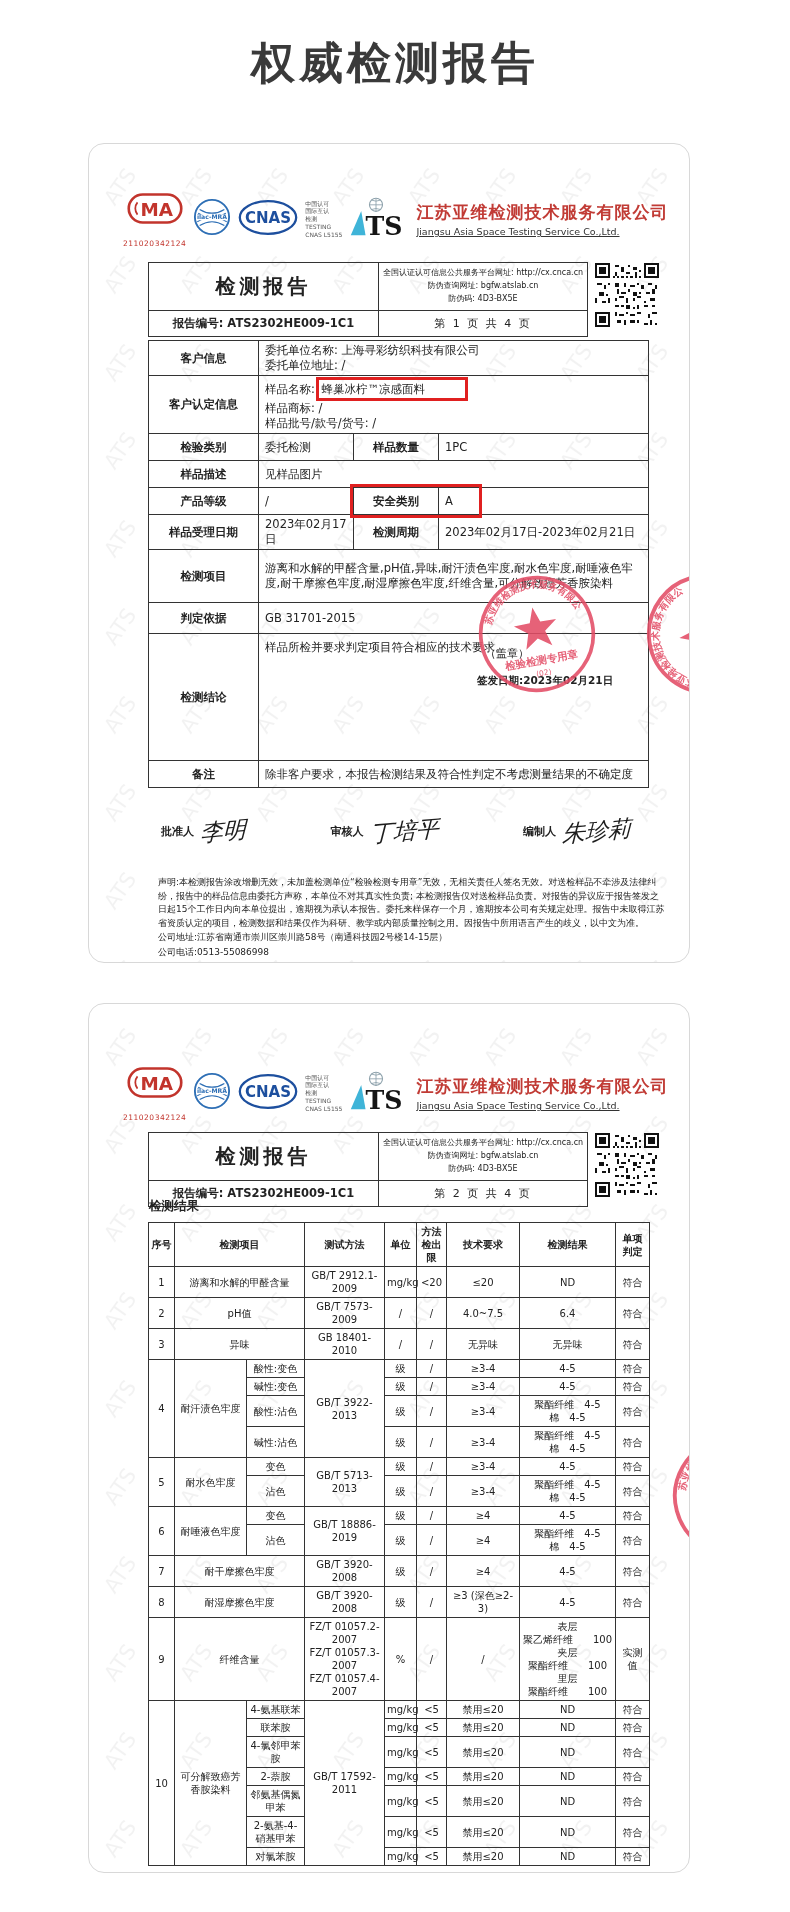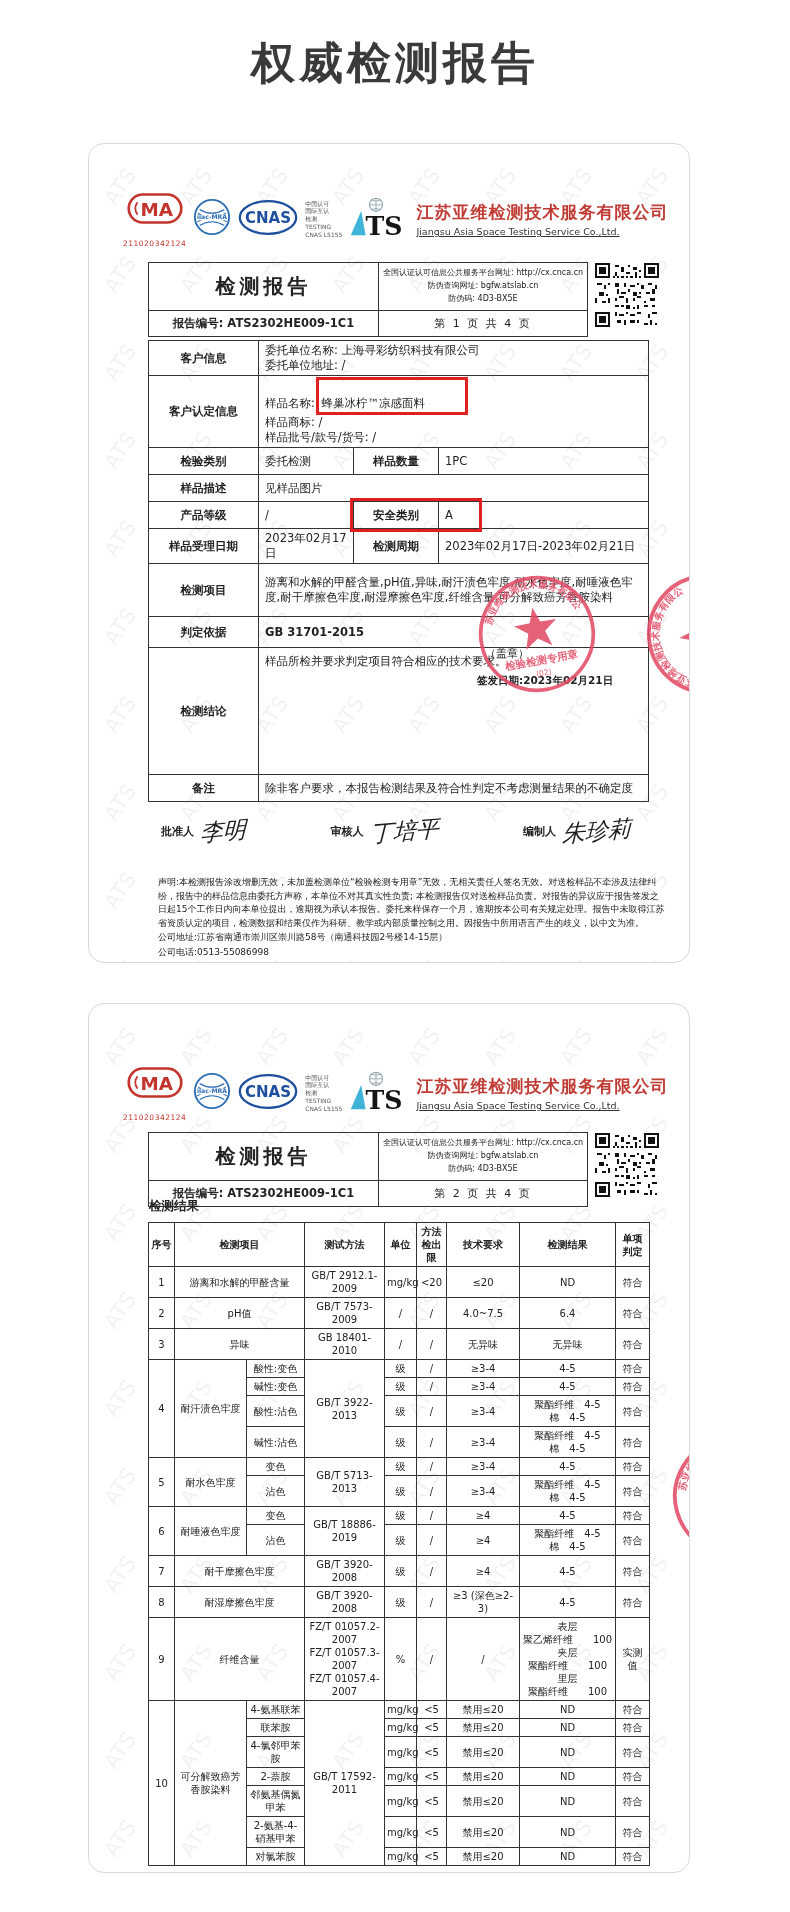--- a/index.html
+++ b/index.html
@@ -38,23 +38,23 @@
       font-size:11px;letter-spacing:2px;font-weight:400;}
   .qr{width:64px;height:64px;left:506px;}
   #card1 .qr{top:119px;} #card2 .qr{top:129px;}
 
   
   table{border-collapse:collapse;table-layout:fixed;}
   .info-table{top:196px;left:59px;width:500px;font-size:11.5px;}
   .info-table td{border:1px solid #333;padding:2px 6px;vertical-align:middle;}
   .info-table td.lbl{text-align:center;font-weight:600;padding:2px 2px;}
   .pre{white-space:pre-line;}
-  .rh30 td{height:30px;} .rh46 td{height:46px;} .rh22 td{height:22px;} .rh26 td{height:26px;font-weight:bold;}
+  .rh30 td{height:30px;} .rh46 td{height:46px;} .rh22 td{height:22px;} .rh26 td{height:26px;}
   .rh48 td{height:48px;} .row-conclusion td{height:118px;vertical-align:top;padding-top:6px;}
-  .red-ring{display:inline-block;border:3px solid #e02020;padding:16px 40px 1px 3px;margin:-1px 0 0 -3px;}
+  .red-ring{display:inline-block;border:3px solid #e02020;padding:2px 40px 1px 3px;margin:-1px 0 0 -3px;}
   td.safety-lbl{position:relative;}
   td.safety-lbl::after{content:"";position:absolute;left:-4px;top:-4px;bottom:-4px;width:126px;
       border:3px solid #e02020;z-index:3;pointer-events:none;}
 
   
   .stamp{position:absolute;color:#e34d66;opacity:.88;z-index:2;pointer-events:none;}
   .stamp svg{display:block;width:100%;height:100%;}
   .main-stamp{left:388px;top:430px;width:120px;height:120px;transform:rotate(-10deg);}
   .edge-stamp1{left:556px;top:428px;width:124px;height:124px;transform:rotate(-98deg);}
   .edge-stamp2{left:582px;top:430px;width:124px;height:124px;transform:rotate(-15deg);}

